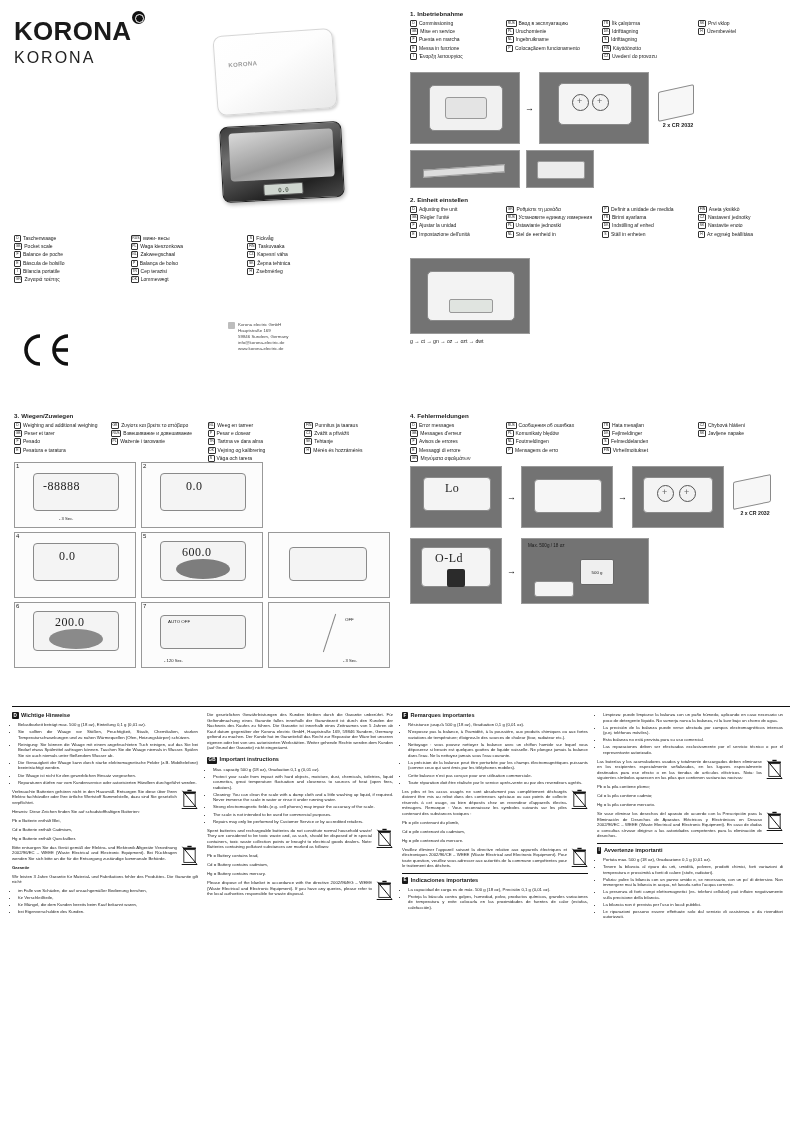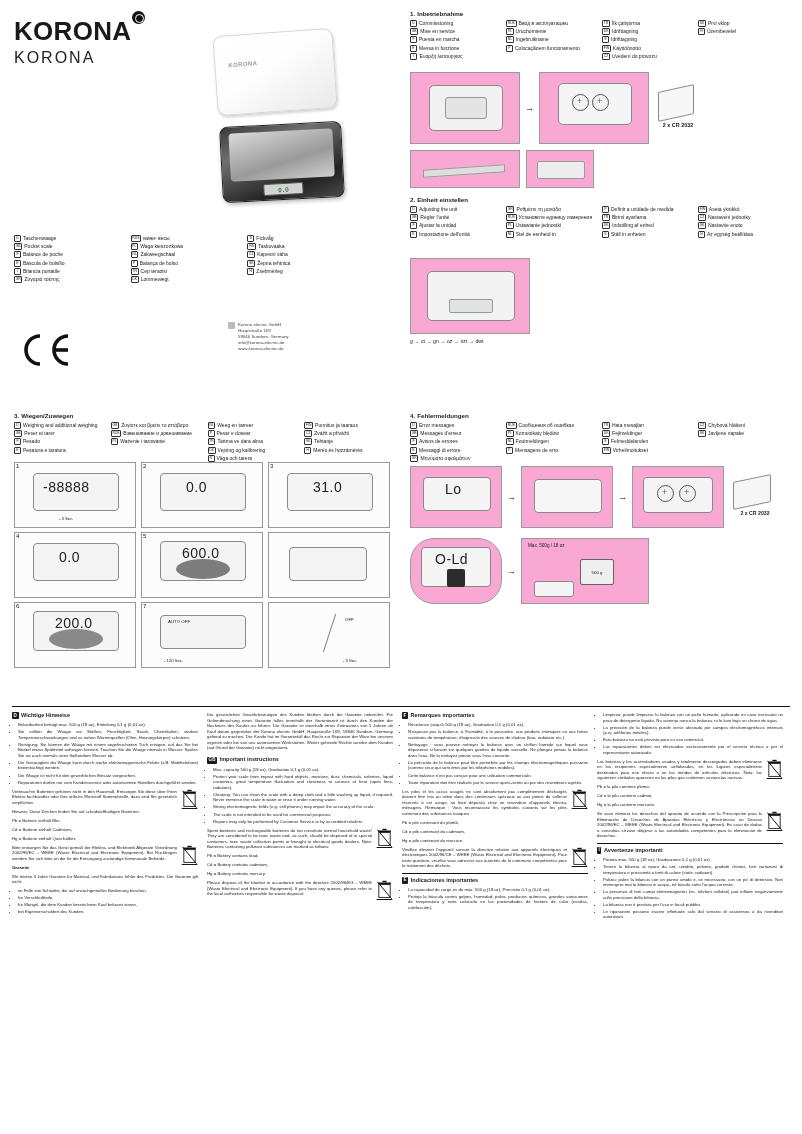--- a/index.html
+++ b/index.html
@@ -65,34 +65,34 @@
   
   .ce { position:absolute; left:16px; top:333px; font-size:26px; letter-spacing:-1px; font-weight:300; }
   .ce svg { display:block; }
 
   
   .company { position:absolute; left:228px; top:322px; font-size:4.4px; line-height:6px; color:#444; display:flex; }
   .company .logo { width:7px; height:7px; background:#bdbdbd; border-radius:1px; margin-right:3px; flex:none; }
   .r-langcols { display:flex; gap:8px; }
   .r-langcols > div { width:88px; }
 
-  .figbox { border:0.7px solid #9a9a9a; background:#f9a8d4; position:relative; }
+  .figbox { border:0.7px solid #9a9a9a; background:#737373; position:relative; }
 
   .arrow { font-size:9px; color:#111; }
 
   
   .batt { display:inline-block; width:17px; height:17px; border-radius:50%;
           border:0.8px solid #555; background:#f2f2f2; position:relative;}
   .batt::before{content:"+";position:absolute;left:4px;top:1px;font-size:9px;color:#666;}
 
   
   .steps { position:absolute; left:14px; top:460px; width:380px; }
   .stepbox { border:0.7px solid #999; background:#fcfcfc; position:relative; }
   .stepnum { position:absolute; left:1px; top:0px; font-size:6px; }
-  .lcdbig { font-family:Liberation Sans, sans-serif; font-size:14px; letter-spacing:0.5px; color:#222; }
+  .lcdbig { font-family:Liberation Serif, serif; font-size:12px; letter-spacing:0.5px; color:#222; }
 
   
   .textcols { position:absolute; left:12px; top:712px; width:778px; display:flex; gap:9px; }
   .tcol { width:186px; font-size:4.3px; line-height:5.5px; text-align:justify; }
   .tcol h4 { font-size:5.6px; margin:0 0 3px 0; display:flex; align-items:center; }
   .tcol p { margin:0 0 3.5px 0; }
   .tcol ul { margin:0 0 3.5px 0; padding-left:6px; }
   .tcol li { margin-bottom:1.6px; }
   .weee { float:right; width:17px; height:22px; margin:0 0 2px 4px; }
   .rule { border-top:0.7px solid #111; margin:4px 0 3px 0; }
@@ -503,25 +503,20 @@
         <div class="stepnum">1</div>
         <div style="position:absolute;left:18px;top:10px;width:86px;height:38px;border:0.7px solid #8a8a8a;border-radius:4px;background:#f4f4f4;"></div>
         <div class="lcdbig" style="position:absolute;left:28px;top:16px;">-88888</div>
         <div style="position:absolute;left:44px;top:53px;font-size:4.2px;">- 3 Sec.</div>
       </div>
       <div class="stepbox" style="width:122px;height:66px;">
         <div class="stepnum">2</div>
         <div style="position:absolute;left:18px;top:10px;width:86px;height:38px;border:0.7px solid #8a8a8a;border-radius:4px;background:#f4f4f4;"></div>
         <div class="lcdbig" style="position:absolute;left:44px;top:16px;">0.0</div>
       </div>
-      <div class="stepbox" style="width:122px;height:66px;">
-        <div class="stepnum">3</div>
-        <div style="position:absolute;left:18px;top:10px;width:86px;height:38px;border:0.7px solid #8a8a8a;border-radius:4px;background:#f4f4f4;"></div>
-        <div class="lcdbig" style="position:absolute;left:44px;top:16px;">31.0</div>
-      </div>
     </div>
 
     <div style="display:flex;gap:5px;margin-top:4px;">
       <div class="stepbox" style="width:122px;height:66px;">
         <div class="stepnum">4</div>
         <div style="position:absolute;left:18px;top:10px;width:86px;height:38px;border:0.7px solid #8a8a8a;border-radius:4px;background:#f4f4f4;"></div>
         <div class="lcdbig" style="position:absolute;left:44px;top:16px;">0.0</div>
       </div>
       <div class="stepbox" style="width:122px;height:66px;">
         <div class="stepnum">5</div>
@@ -647,21 +642,21 @@
       <span class="batt" style="position:absolute;left:24px;top:18px;"></span>
       <span class="batt" style="position:absolute;left:46px;top:18px;"></span>
     </div>
     <div style="width:52px;height:62px;position:relative;">
       <div style="position:absolute;left:4px;top:12px;width:38px;height:28px;border:0.7px solid #8a8a8a;border-radius:2px;background:#f7f7f7;transform:skewY(-12deg);"></div>
       <div style="position:absolute;left:0px;top:44px;width:52px;text-align:center;font-size:5.2px;font-weight:bold;">2 x CR 2032</div>
     </div>
   </div>
 
   <div style="position:absolute;left:410px;top:536px;width:382px;height:70px;display:flex;align-items:center;gap:5px;">
-    <div class="figbox" style="width:92px;height:66px;border-radius:24px;">
+    <div class="figbox" style="width:92px;height:66px;">
       <div style="position:absolute;left:10px;top:8px;width:70px;height:40px;border:0.7px solid #8a8a8a;border-radius:4px;background:#f4f4f4;"></div>
       <div class="lcdbig" style="position:absolute;left:24px;top:12px;">O-Ld</div>
       <div style="position:absolute;left:36px;top:30px;width:18px;height:18px;background:#2b2b2b;border-radius:2px;"></div>
     </div>
     <div class="arrow">→</div>
     <div class="figbox" style="width:128px;height:66px;">
       <div style="position:absolute;left:6px;top:4px;font-size:4.6px;">Max. 500g / 18 oz</div>
       <div style="position:absolute;left:58px;top:20px;width:34px;height:26px;border:0.7px solid #666;border-radius:2px;background:#efefef;text-align:center;font-size:4.4px;line-height:26px;">500 g</div>
       <div style="position:absolute;left:12px;top:42px;width:40px;height:16px;border:0.7px solid #8a8a8a;border-radius:3px;background:#f4f4f4;"></div>
     </div>

